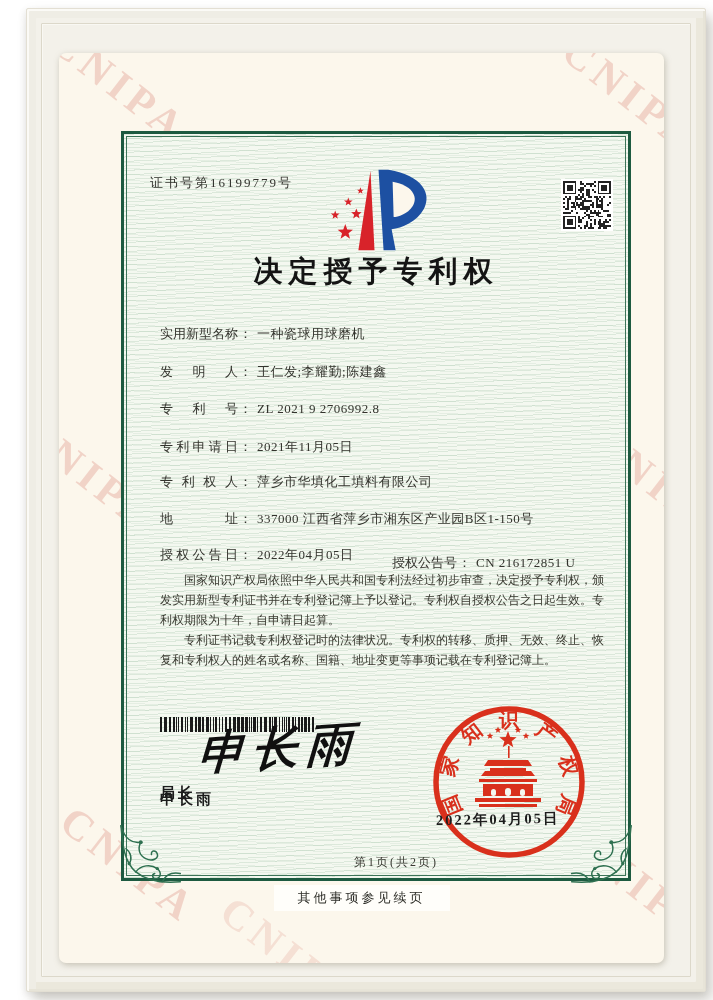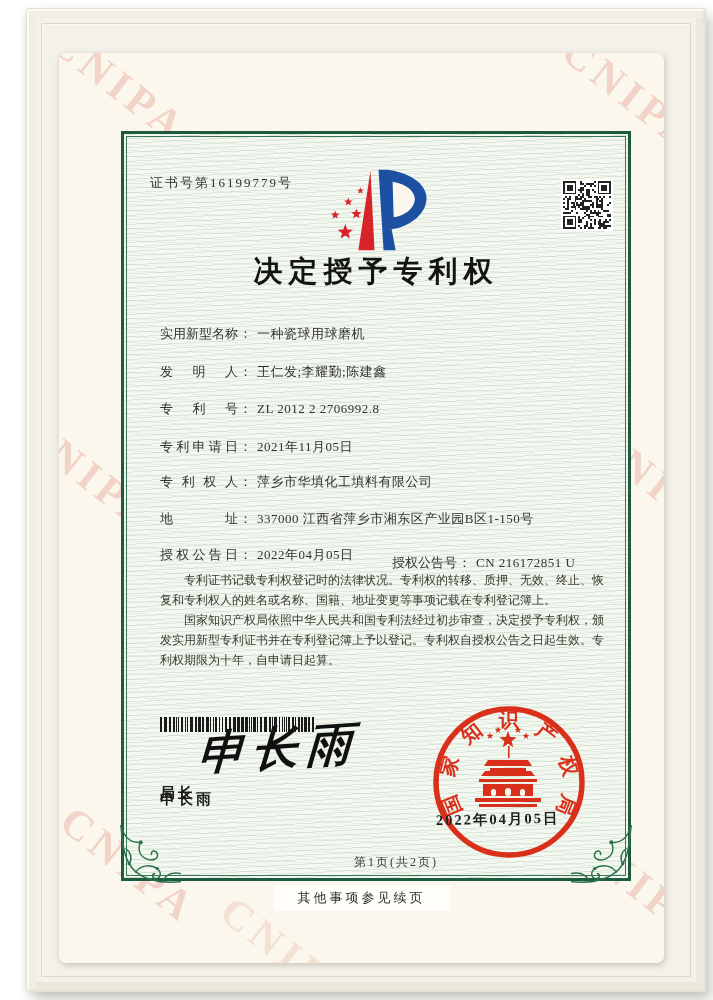--- a/index.html
+++ b/index.html
@@ -430,39 +430,39 @@
 
         <div class="gtitle">决定授予专利权</div>
 
         <div class="frow" style="top:191px">
           <span class="flabel">实用新型名称</span><span class="fcolon">：</span><span class="fvalue">一种瓷球用球磨机</span>
         </div>
         <div class="frow" style="top:229px">
           <span class="flabel">发明人</span><span class="fcolon">：</span><span class="fvalue">王仁发;李耀勤;陈建鑫</span>
         </div>
         <div class="frow" style="top:266px">
-          <span class="flabel">专利号</span><span class="fcolon">：</span><span class="fvalue">ZL 2012 2 2706992.8</span>
+          <span class="flabel">专利号</span><span class="fcolon">：</span><span class="fvalue">ZL 2021 9 2706992.8</span>
         </div>
         <div class="frow" style="top:304px">
           <span class="flabel">专利申请日</span><span class="fcolon">：</span><span class="fvalue">2021年11月05日</span>
         </div>
         <div class="frow" style="top:339px">
           <span class="flabel">专利权人</span><span class="fcolon">：</span><span class="fvalue">萍乡市华填化工填料有限公司</span>
         </div>
         <div class="frow" style="top:376px">
           <span class="flabel">地址</span><span class="fcolon">：</span><span class="fvalue">337000 江西省萍乡市湘东区产业园B区1-150号</span>
         </div>
         <div class="frow" style="top:412px">
           <span class="flabel">授权公告日</span><span class="fcolon">：</span><span class="fvalue">2022年04月05日</span>
           <span class="pair2"><span>授权公告号</span><span class="fcolon">：</span><span class="fvalue">CN 216172851 U</span></span>
         </div>
 
         <div class="bodytext">
+          <p>国家知识产权局依照中华人民共和国专利法经过初步审查，决定授予专利权，颁发实用新型专利证书并在专利登记簿上予以登记。专利权自授权公告之日起生效。专利权期限为十年，自申请日起算。</p>
           <p>专利证书记载专利权登记时的法律状况。专利权的转移、质押、无效、终止、恢复和专利权人的姓名或名称、国籍、地址变更等事项记载在专利登记簿上。</p>
-          <p>国家知识产权局依照中华人民共和国专利法经过初步审查，决定授予专利权，颁发实用新型专利证书并在专利登记簿上予以登记。专利权自授权公告之日起生效。专利权期限为十年，自申请日起算。</p>
         </div>
 
         <svg class="barcode" id="barcode-svg" viewBox="0 0 157 15" preserveAspectRatio="none">
             <rect x="0" y="0" width="2" height="15" fill="#1a1a1a"></rect>
             <rect x="4" y="0" width="3" height="15" fill="#1a1a1a"></rect>
             <rect x="9" y="0" width="2" height="15" fill="#1a1a1a"></rect>
             <rect x="13" y="0" width="2" height="15" fill="#1a1a1a"></rect>
             <rect x="16" y="0" width="1" height="15" fill="#1a1a1a"></rect>
             <rect x="18" y="0" width="1" height="15" fill="#1a1a1a"></rect>
             <rect x="21" y="0" width="2" height="15" fill="#1a1a1a"></rect>

